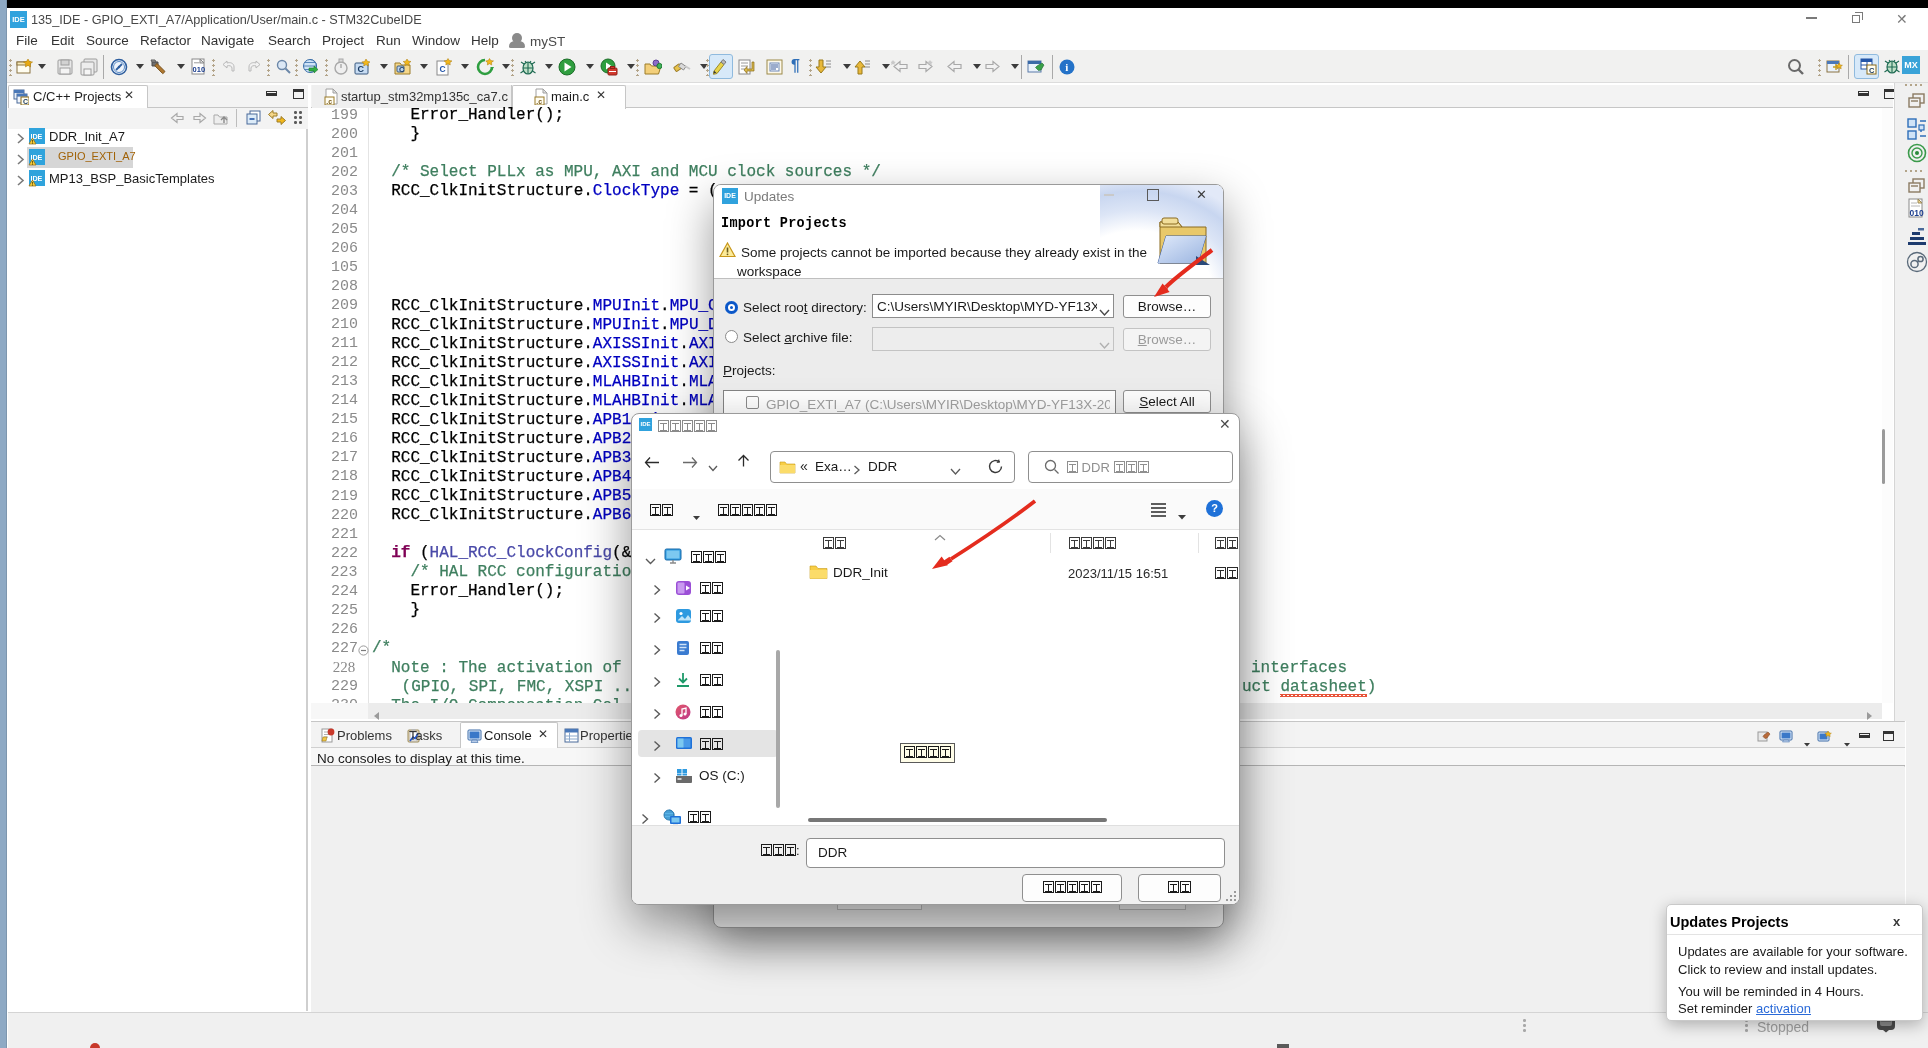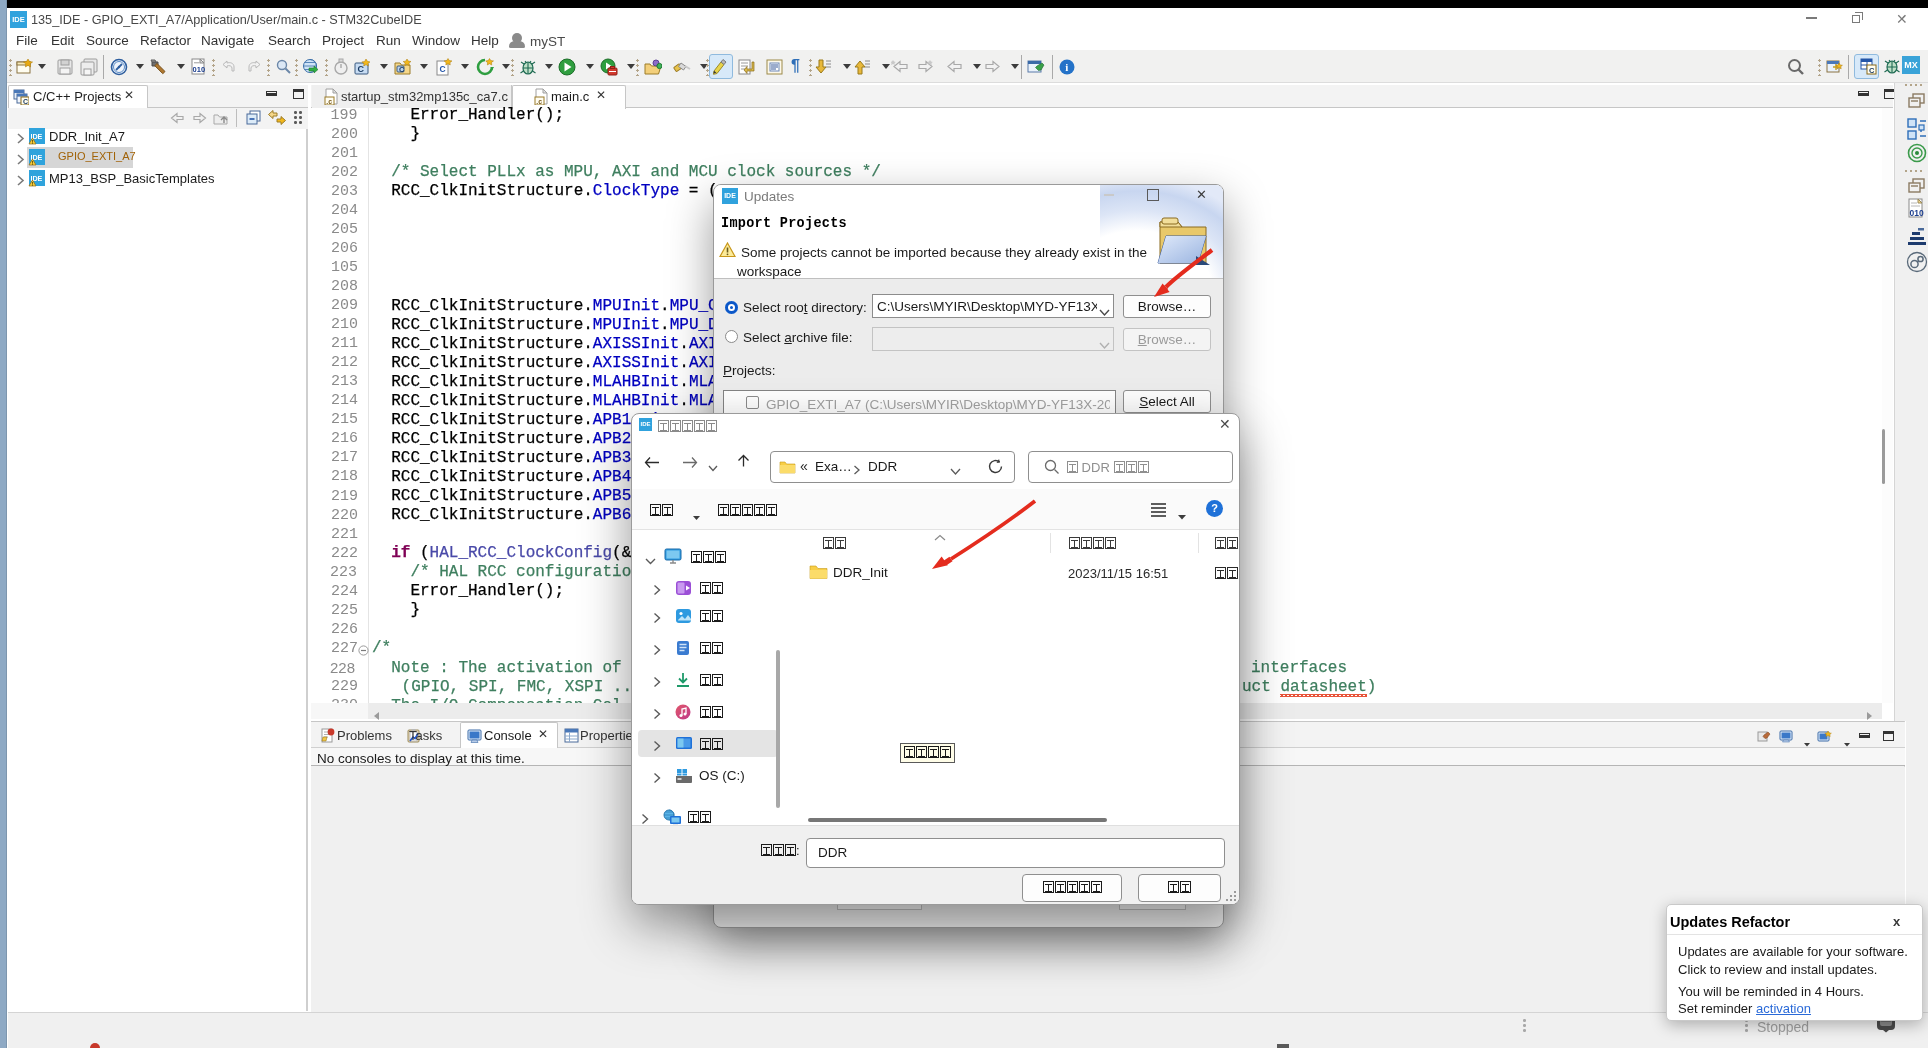--- a/index.html
+++ b/index.html
@@ -328,21 +328,21 @@
       <path d="M2 1 h7 l4 4 v11 h-11z" fill="#fff" stroke="#a0a0a0"></path>
       <path d="M9 1 l4 4 h-4z" fill="#e4e4e4" stroke="#a0a0a0"></path>
       <rect x="1" y="9" width="9" height="8" fill="#fffdf2" stroke="#9a7a28" stroke-width="1"></rect>
       <text x="2.2" y="15.8" font-size="7" font-weight="bold" fill="#7a5a18" font-family="Liberation Sans">.c</text>
     </svg></div>
 <div class="abs" style="left:551px;top:89px;font-size:13px;color:#1a1a1a">main.c</div>
 <div class="abs" style="left:596px;top:88px;font-size:12px;color:#333">✕</div>
 <div class="abs" style="left:1858px;top:91px;width:11px;height:5px;border:1px solid #333;border-bottom-width:3px"></div>
 <div class="abs" style="left:1884px;top:89px;width:11px;height:10px;border:1px solid #333;border-top-width:3px"></div>
 <div class="abs" style="left:368px;top:108px;width:1px;height:595px;background:#e4e4e4"></div>
-<div class="abs" style="left:330px;top:106.5px;width:28px;text-align:center;color:#8a8a8a;font-family:'Liberation Mono',monospace;font-size:15px">199</div>
+<div class="abs" style="left:330px;top:106.5px;width:28px;text-align:right;color:#8a8a8a;font-family:'Liberation Mono',monospace;font-size:15px">199</div>
 <div class="abs" style="left:330px;top:125.5px;width:28px;text-align:right;color:#8a8a8a;font-family:'Liberation Mono',monospace;font-size:15px">200</div>
 <div class="abs" style="left:330px;top:144.6px;width:28px;text-align:right;color:#8a8a8a;font-family:'Liberation Mono',monospace;font-size:15px">201</div>
 <div class="abs" style="left:330px;top:163.7px;width:28px;text-align:right;color:#8a8a8a;font-family:'Liberation Mono',monospace;font-size:15px">202</div>
 <div class="abs" style="left:330px;top:182.7px;width:28px;text-align:right;color:#8a8a8a;font-family:'Liberation Mono',monospace;font-size:15px">203</div>
 <div class="abs" style="left:330px;top:201.8px;width:28px;text-align:right;color:#8a8a8a;font-family:'Liberation Mono',monospace;font-size:15px">204</div>
 <div class="abs" style="left:330px;top:220.8px;width:28px;text-align:right;color:#8a8a8a;font-family:'Liberation Mono',monospace;font-size:15px">205</div>
 <div class="abs" style="left:330px;top:239.8px;width:28px;text-align:right;color:#8a8a8a;font-family:'Liberation Mono',monospace;font-size:15px">206</div>
 <div class="abs" style="left:330px;top:258.9px;width:28px;text-align:right;color:#8a8a8a;font-family:'Liberation Mono',monospace;font-size:15px">105</div>
 <div class="abs" style="left:330px;top:278.0px;width:28px;text-align:right;color:#8a8a8a;font-family:'Liberation Mono',monospace;font-size:15px">208</div>
 <div class="abs" style="left:330px;top:297.0px;width:28px;text-align:right;color:#8a8a8a;font-family:'Liberation Mono',monospace;font-size:15px">209</div>
@@ -352,26 +352,26 @@
 <div class="abs" style="left:330px;top:373.2px;width:28px;text-align:right;color:#8a8a8a;font-family:'Liberation Mono',monospace;font-size:15px">213</div>
 <div class="abs" style="left:330px;top:392.2px;width:28px;text-align:right;color:#8a8a8a;font-family:'Liberation Mono',monospace;font-size:15px">214</div>
 <div class="abs" style="left:330px;top:411.3px;width:28px;text-align:right;color:#8a8a8a;font-family:'Liberation Mono',monospace;font-size:15px">215</div>
 <div class="abs" style="left:330px;top:430.4px;width:28px;text-align:right;color:#8a8a8a;font-family:'Liberation Mono',monospace;font-size:15px">216</div>
 <div class="abs" style="left:330px;top:449.4px;width:28px;text-align:right;color:#8a8a8a;font-family:'Liberation Mono',monospace;font-size:15px">217</div>
 <div class="abs" style="left:330px;top:468.4px;width:28px;text-align:right;color:#8a8a8a;font-family:'Liberation Mono',monospace;font-size:15px">218</div>
 <div class="abs" style="left:330px;top:487.5px;width:28px;text-align:right;color:#8a8a8a;font-family:'Liberation Mono',monospace;font-size:15px">219</div>
 <div class="abs" style="left:330px;top:506.6px;width:28px;text-align:right;color:#8a8a8a;font-family:'Liberation Mono',monospace;font-size:15px">220</div>
 <div class="abs" style="left:330px;top:525.6px;width:28px;text-align:right;color:#8a8a8a;font-family:'Liberation Mono',monospace;font-size:15px">221</div>
 <div class="abs" style="left:330px;top:544.7px;width:28px;text-align:right;color:#8a8a8a;font-family:'Liberation Mono',monospace;font-size:15px">222</div>
-<div class="abs" style="left:330px;top:563.7px;width:28px;text-align:left;color:#8a8a8a;font-family:'Liberation Mono',monospace;font-size:15px">223</div>
+<div class="abs" style="left:330px;top:563.7px;width:28px;text-align:center;color:#8a8a8a;font-family:'Liberation Mono',monospace;font-size:15px">223</div>
 <div class="abs" style="left:330px;top:582.8px;width:28px;text-align:right;color:#8a8a8a;font-family:'Liberation Mono',monospace;font-size:15px">224</div>
 <div class="abs" style="left:330px;top:601.8px;width:28px;text-align:right;color:#8a8a8a;font-family:'Liberation Mono',monospace;font-size:15px">225</div>
 <div class="abs" style="left:330px;top:620.9px;width:28px;text-align:right;color:#8a8a8a;font-family:'Liberation Mono',monospace;font-size:15px">226</div>
 <div class="abs" style="left:330px;top:639.9px;width:28px;text-align:right;color:#8a8a8a;font-family:'Liberation Mono',monospace;font-size:15px">227</div>
-<div class="abs" style="left:330px;top:659.0px;width:28px;text-align:left;color:#8a8a8a;font-family:Liberation Sans, sans-serif;font-size:15px">228</div>
+<div class="abs" style="left:330px;top:659.0px;width:28px;text-align:center;color:#8a8a8a;font-family:Liberation Serif, serif;font-size:15px">228</div>
 <div class="abs" style="left:330px;top:678.0px;width:28px;text-align:right;color:#8a8a8a;font-family:'Liberation Mono',monospace;font-size:15px">229</div>
 <div class="abs" style="left:330px;top:697.1px;width:28px;text-align:right;color:#8a8a8a;font-family:'Liberation Mono',monospace;font-size:15px">230</div>
 <div class="abs" style="left:372.0px;top:105.0px;height:19px;"><span class="mono">    Error_Handler();</span></div>
 <div class="abs" style="left:372.0px;top:124.0px;height:19px;"><span class="mono">    }</span></div>
 <div class="abs" style="left:391.2px;top:162.2px;height:19px;"><span class="mono"><span class="cm">/* Select PLLx as MPU, AXI and MCU clock sources */</span></span></div>
 <div class="abs" style="left:372.0px;top:181.2px;height:19px;"><span class="mono">  RCC_ClkInitStructure.<span class="fld">ClockType</span> = (</span></div>
 <div class="abs" style="left:372.0px;top:295.5px;height:19px;"><span class="mono">  RCC_ClkInitStructure.<span class="fld">MPUInit</span>.<span class="fld">MPU_Clock</span></span></div>
 <div class="abs" style="left:372.0px;top:314.6px;height:19px;"><span class="mono">  RCC_ClkInitStructure.<span class="fld">MPUInit</span>.<span class="fld">MPU_Div</span></span></div>
 <div class="abs" style="left:372.0px;top:333.6px;height:19px;"><span class="mono">  RCC_ClkInitStructure.<span class="fld">AXISSInit</span>.<span class="fld">AXISS_Clock</span></span></div>
 <div class="abs" style="left:372.0px;top:352.6px;height:19px;"><span class="mono">  RCC_ClkInitStructure.<span class="fld">AXISSInit</span>.<span class="fld">AXISS_Div</span></span></div>
@@ -757,18 +757,18 @@
 <div class="abs" style="left:1022px;top:874px;width:100px;height:28px;background:#fdfdfd;border:1px solid #8f8f8f;border-radius:4px;text-align:center;font-size:13px;color:#1a1a1a;line-height:26px"><span class="cj"></span><span class="cj"></span><span class="cj"></span><span class="cj"></span><span class="cj"></span></div>
 <div class="abs" style="left:1138px;top:874px;width:83px;height:28px;background:#fdfdfd;border:1px solid #8f8f8f;border-radius:4px;text-align:center;font-size:13px;color:#1a1a1a;line-height:26px"><span class="cj"></span><span class="cj"></span></div>
 <div class="abs" style="left:1234px;top:899px;width:2px;height:2px;background:#9a9a9a"></div>
 <div class="abs" style="left:1230px;top:899px;width:2px;height:2px;background:#9a9a9a"></div>
 <div class="abs" style="left:1234px;top:895px;width:2px;height:2px;background:#9a9a9a"></div>
 <div class="abs" style="left:1226px;top:899px;width:2px;height:2px;background:#9a9a9a"></div>
 <div class="abs" style="left:1230px;top:895px;width:2px;height:2px;background:#9a9a9a"></div>
 <div class="abs" style="left:1234px;top:891px;width:2px;height:2px;background:#9a9a9a"></div>
 <div class="abs" style="left:900px;top:743px;width:55px;height:20px;background:#fffde8;border:1px solid #5a5a5a;font-size:12px;color:#1a1a1a;text-align:center;line-height:18px"><span class="cj"></span><span class="cj"></span><span class="cj"></span><span class="cj"></span></div>
 <div class="abs" style="left:1666px;top:904px;width:257px;height:117px;background:#fff;border:1px solid #c9c9c9;border-radius:5px;box-shadow:0 4px 16px rgba(0,0,0,.28)"></div>
-<div class="abs" style="left:1670px;top:914px;font-size:14.5px;font-weight:bold;color:#000">Updates Refactor</div>
+<div class="abs" style="left:1670px;top:914px;font-size:14.5px;font-weight:bold;color:#000">Updates Projects</div>
 <div class="abs" style="left:1893px;top:914px;font-size:13px;font-weight:bold;color:#3a3a3a">x</div>
 <div class="abs" style="left:1667px;top:934px;width:255px;height:1px;background:#e3e3e3"></div>
 <div class="abs" style="left:1678px;top:944px;font-size:13px;color:#1a1a1a">Updates are available for your software.</div>
 <div class="abs" style="left:1678px;top:962px;font-size:13px;color:#1a1a1a">Click to review and install updates.</div>
 <div class="abs" style="left:1678px;top:984px;font-size:13px;color:#1a1a1a">You will be reminded in 4 Hours.</div>
 <div class="abs" style="left:1678px;top:1001px;font-size:13px;color:#1a1a1a">Set reminder <span style="color:#2a6ad8;text-decoration:underline">activation</span></div>
 </body></html>

